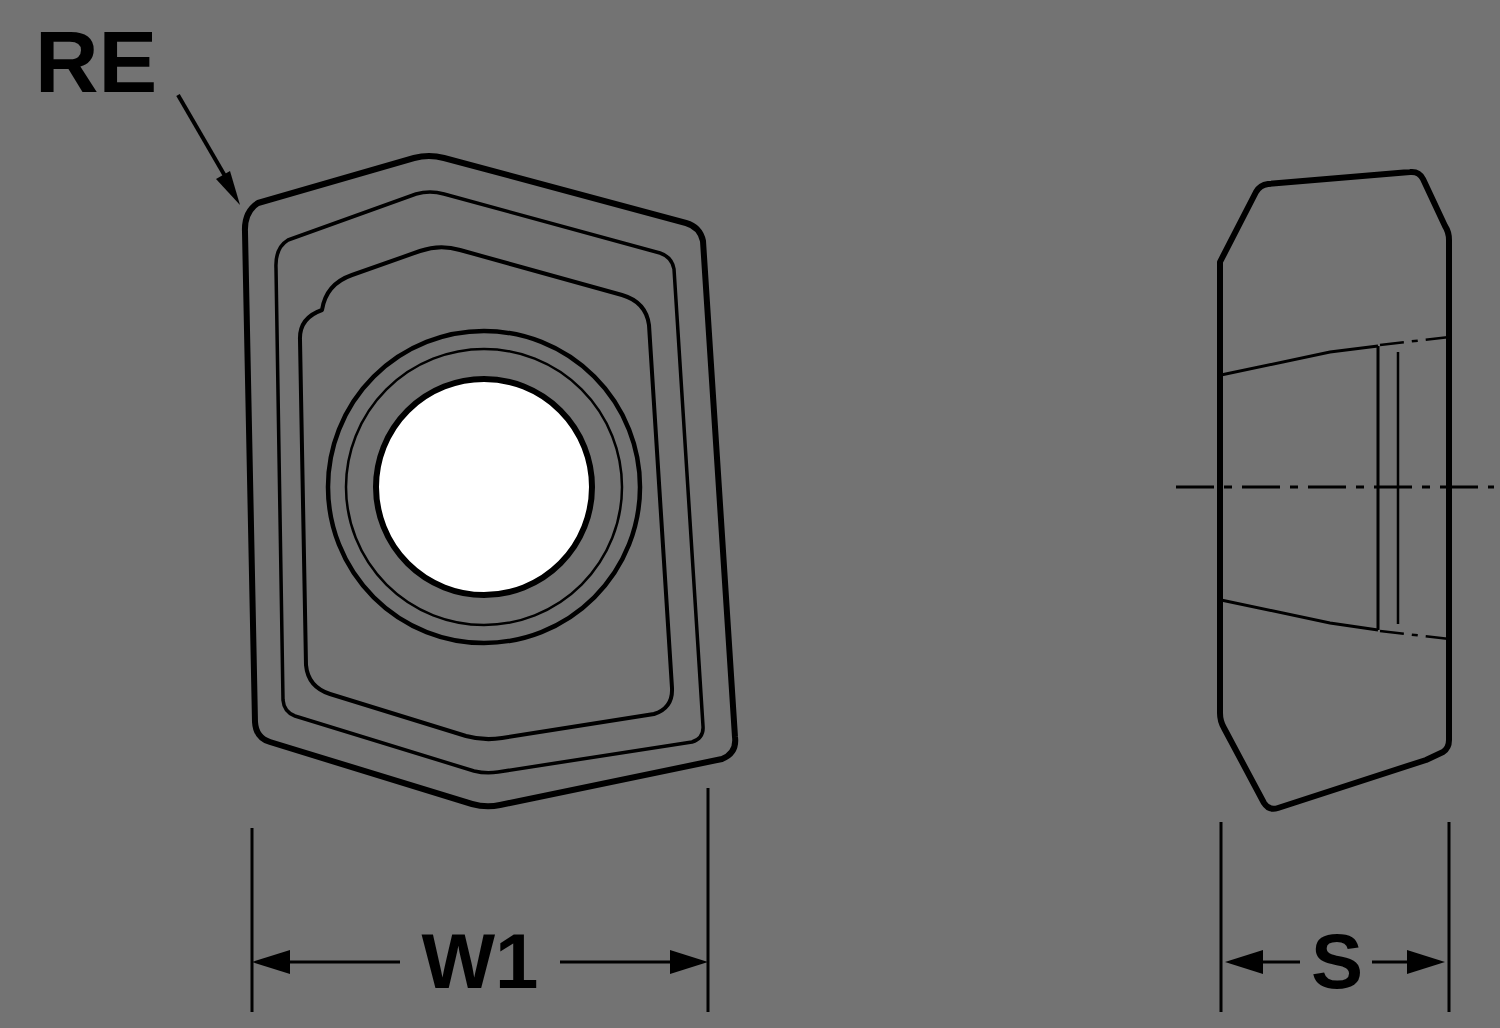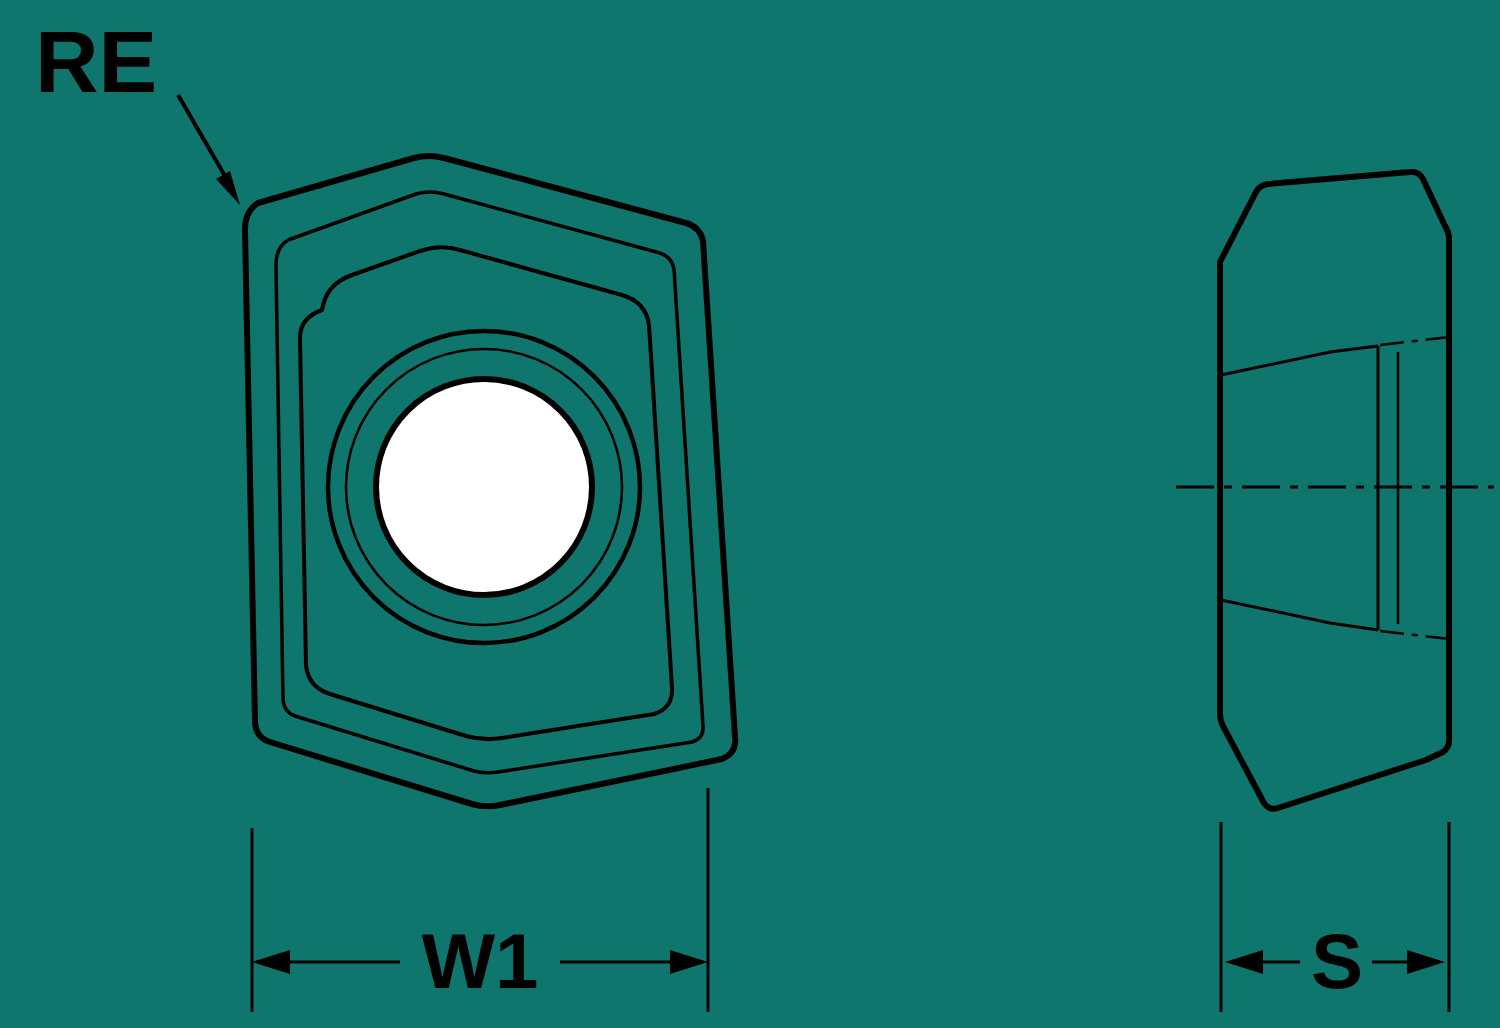--- a/index.html
+++ b/index.html
@@ -5,21 +5,21 @@
   html, body {
     margin: 0;
     padding: 0;
     background: #ffffff;
     font-family: "Liberation Sans", "DejaVu Sans", sans-serif;
   }
   .canvas {
     position: relative;
     width: 1500px;
     height: 1028px;
-    background: #0f766e;
+    background: #737373;
     overflow: hidden;
   }
   svg { display: block; }
   .outline   { fill: none; stroke: #000000; }
   .dim-line  { stroke: #000000; stroke-width: 3; }
   .ext-line  { stroke: #000000; stroke-width: 3; }
   .arrowhead { fill: #000000; stroke: none; }
   .dim-text  {
     font-family: "Liberation Sans", "DejaVu Sans", sans-serif;
     font-weight: bold;

